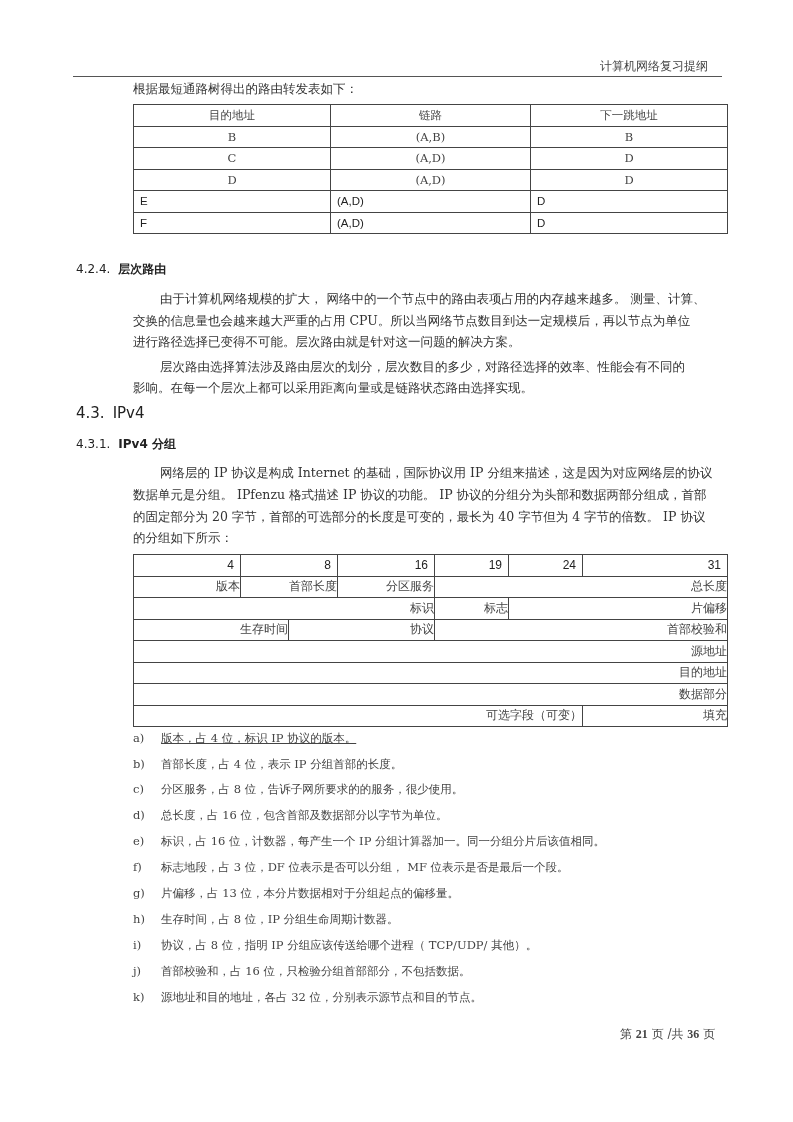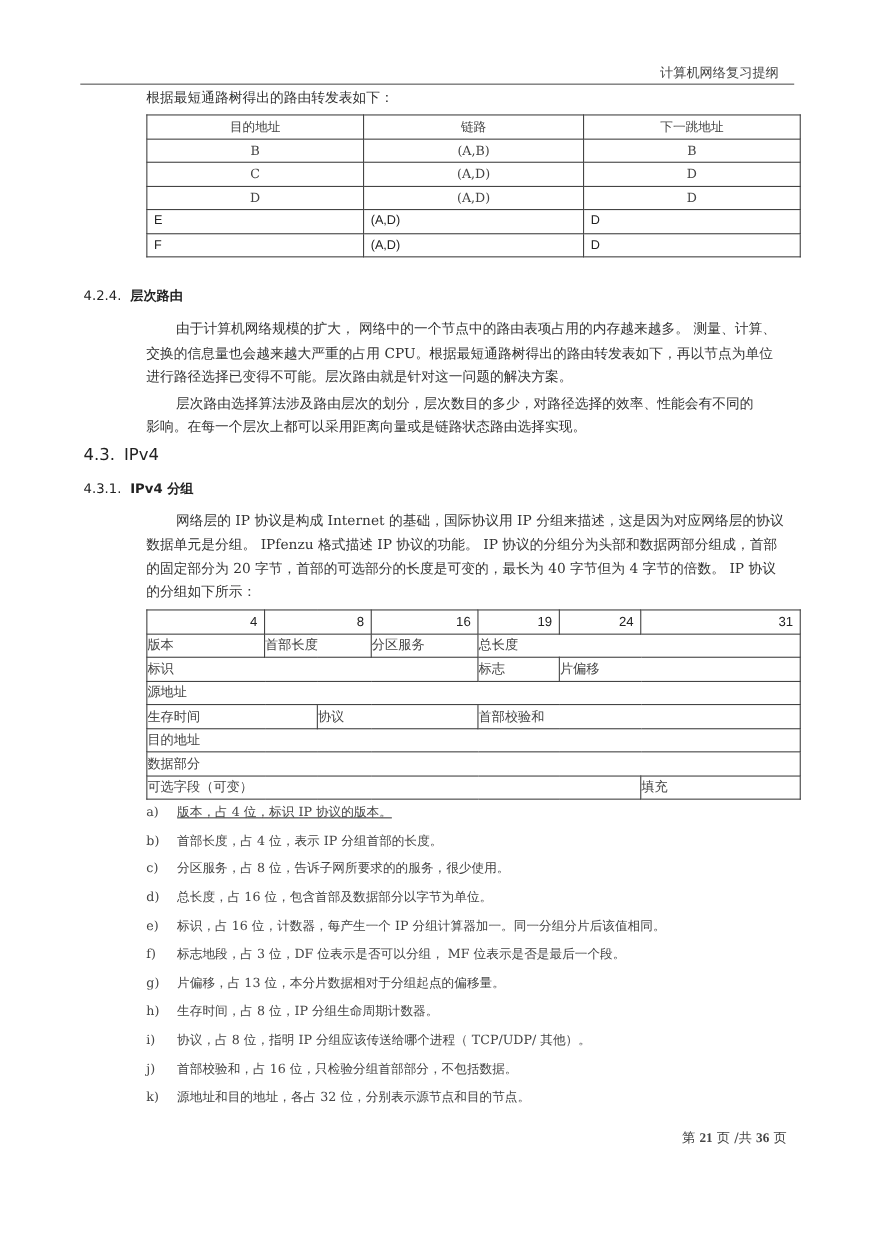--- a/index.html
+++ b/index.html
@@ -12,21 +12,21 @@
   .h3 { font-family: "DejaVu Sans", "Liberation Sans", sans-serif; font-size: 12px; color: #222; white-space: nowrap; }
   .h3 .num { font-weight: normal; margin-right: 8px; }
   .h3 .ttl { font-weight: bold; }
   .h2 { font-family: "DejaVu Sans", "Liberation Sans", sans-serif; font-size: 15px; color: #222; white-space: nowrap; }
   .h2 .num { margin-right: 8px; }
 
   table { border-collapse: collapse; position: absolute; table-layout: fixed; }
   td { border: 1px solid #444; padding: 0; font-size: 11.5px; color: #444; height: 20.5px; overflow: hidden; white-space: nowrap; }
   .rt td.c { text-align: center; font-family: "DejaVu Serif", "Liberation Serif", serif; }
   .rt td.l { text-align: left; padding-left: 6px; font-family: "Liberation Sans", sans-serif; color: #222; }
-  .ip td { text-align: left; font-size: 12px; height: 20.5px; }
+  .ip td { text-align: right; font-size: 12px; height: 20.5px; }
   .ip td.r { text-align: right; padding-right: 6px; font-family: "Liberation Sans", sans-serif; color: #222; }
 
   .li { position: absolute; left: 133px; font-size: 11.5px; color: #444; white-space: nowrap; font-family: "DejaVu Serif", "Liberation Serif", serif; }
   .li .lbl { display: inline-block; width: 28px; }
   .footer { left: 620px; top: 1026px; font-size: 12px; color: #444; white-space: nowrap; }
   .footer b { font-family: Liberation Serif, serif; }
 </style>
 </head>
 <body>
 
@@ -72,21 +72,21 @@
     <td class="l">(A,D)</td>
     <td class="l">D</td>
   </tr>
 </tbody>
   </table>
 
 <div class="abs h3" style="left:76px; top:261px;">
   <span class="num">4.2.4.</span><span class="ttl">层次路由</span>
 </div>
 <div class="abs p" style="left:160px; top:291px;">由于计算机网络规模的扩大， 网络中的一个节点中的路由表项占用的内存越来越多。  测量、计算、</div>
-<div class="abs p" style="left:133px; top:313px;">交换的信息量也会越来越大严重的占用   CPU。根据最短通路树得出的路由转发表如下，再以节点为单位</div>
+<div class="abs p" style="left:133px; top:313px;">交换的信息量也会越来越大严重的占用   CPU。所以当网络节点数目到达一定规模后，再以节点为单位</div>
 <div class="abs p" style="left:133px; top:334px;text-align:right;">进行路径选择已变得不可能。层次路由就是针对这一问题的解决方案。</div>
 <div class="abs p" style="left:160px; top:359px;">层次路由选择算法涉及路由层次的划分，层次数目的多少，对路径选择的效率、性能会有不同的</div>
 <div class="abs p" style="left:133px; top:380px;">影响。在每一个层次上都可以采用距离向量或是链路状态路由选择实现。</div>
 
 <div class="abs h2" style="left:76px; top:404px;">
   <span class="num">4.3.</span><span>IPv4</span>
 </div>
 
 <div class="abs h3" style="left:76px; top:436px;">
   <span class="num">4.3.1.</span><span class="ttl">IPv4 分组</span>
@@ -120,26 +120,26 @@
     <td colspan="2">首部长度</td>
     <td>分区服务</td>
     <td colspan="3">总长度</td>
   </tr>
   <tr>
     <td colspan="4">标识</td>
     <td>标志</td>
     <td colspan="2">片偏移</td>
   </tr>
   <tr>
-    <td colspan="7">源地址</td>
-  </tr>
-  <tr>
     <td colspan="2">生存时间</td>
     <td colspan="2">协议</td>
     <td colspan="3">首部校验和</td>
+  </tr>
+  <tr>
+    <td colspan="7">源地址</td>
   </tr>
   <tr>
     <td colspan="7">目的地址</td>
   </tr>
   <tr>
     <td colspan="7">数据部分</td>
   </tr>
   <tr>
     <td colspan="6">可选字段（可变）</td>
     <td>填充</td>

